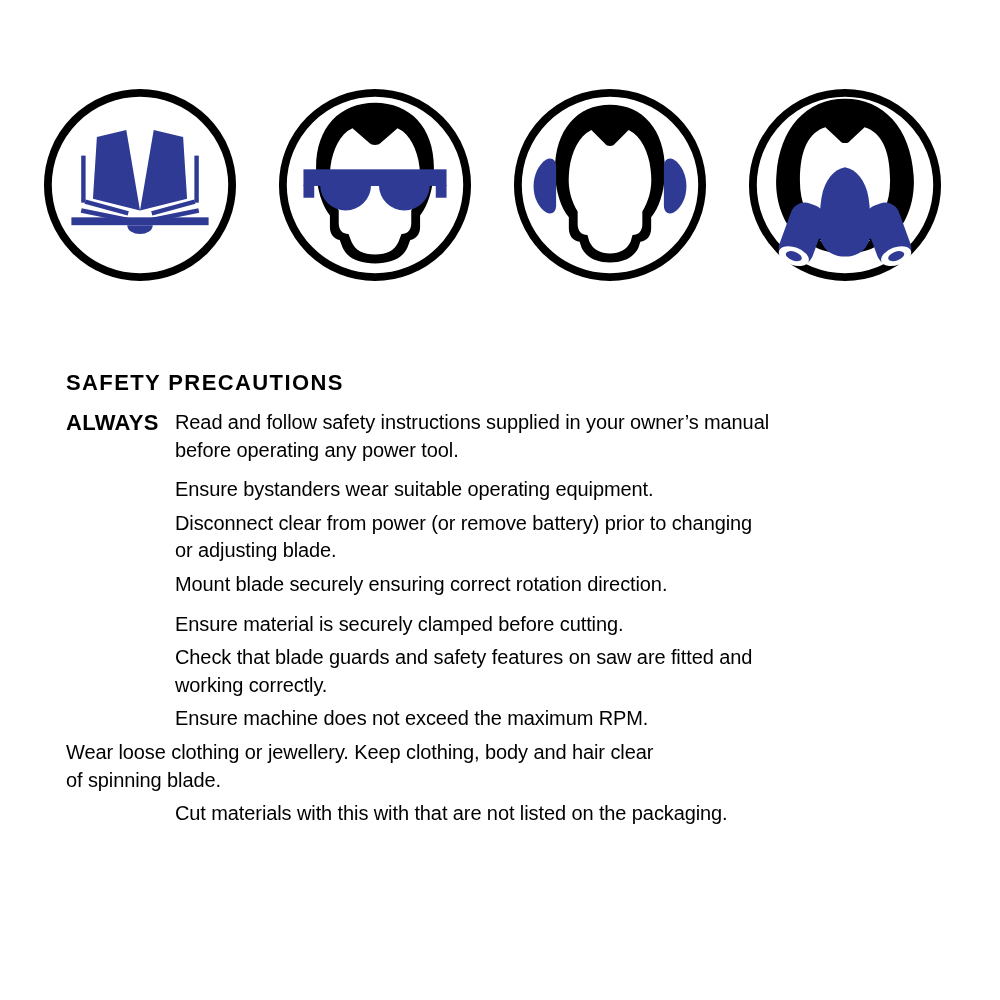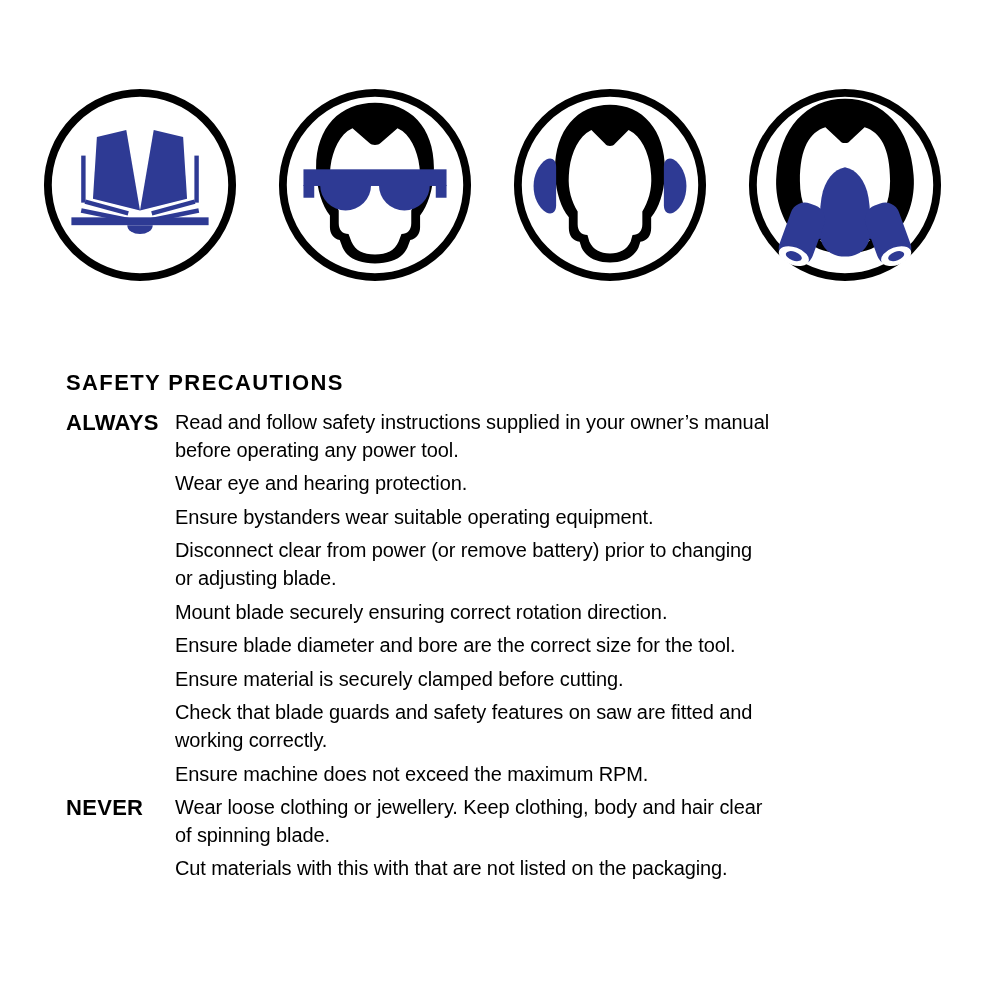--- a/index.html
+++ b/index.html
@@ -139,55 +139,52 @@
   <div class="content">
     <h1 class="section-title">SAFETY PRECAUTIONS</h1>
 
     <div class="row">
       <span class="lbl">ALWAYS</span>
       <p class="item">Read and follow safety instructions supplied in your owner’s manual
 before operating any power tool.</p>
     </div>
     <div class="row">
       <span class="lbl"></span>
-      <p class="item">Wear eye and hearing protection.</p>
     </div>
     <div class="row">
       <span class="lbl"></span>
       <p class="item">Ensure bystanders wear suitable operating equipment.</p>
     </div>
     <div class="row">
       <span class="lbl"></span>
       <p class="item">Disconnect clear from power (or remove battery) prior to changing
 or adjusting blade.</p>
     </div>
     <div class="row">
       <span class="lbl"></span>
       <p class="item">Mount blade securely ensuring correct rotation direction.</p>
     </div>
     <div class="row">
       <span class="lbl"></span>
-      <p class="item">Ensure blade diameter and bore are the correct size for the tool.</p>
     </div>
     <div class="row">
       <span class="lbl"></span>
       <p class="item">Ensure material is securely clamped before cutting.</p>
     </div>
     <div class="row">
       <span class="lbl"></span>
       <p class="item">Check that blade guards and safety features on saw are fitted and
 working correctly.</p>
     </div>
     <div class="row">
       <span class="lbl"></span>
       <p class="item">Ensure machine does not exceed the maximum RPM.</p>
     </div>
 
     <div class="row">
-      <span class="lbl">NEVER</span>
       <p class="item">Wear loose clothing or jewellery. Keep clothing, body and hair clear
 of spinning blade.</p>
     </div>
     <div class="row">
       <span class="lbl"></span>
       <p class="item">Cut materials with this with that are not listed on the packaging.</p>
     </div>
   </div>
 
 </div>

